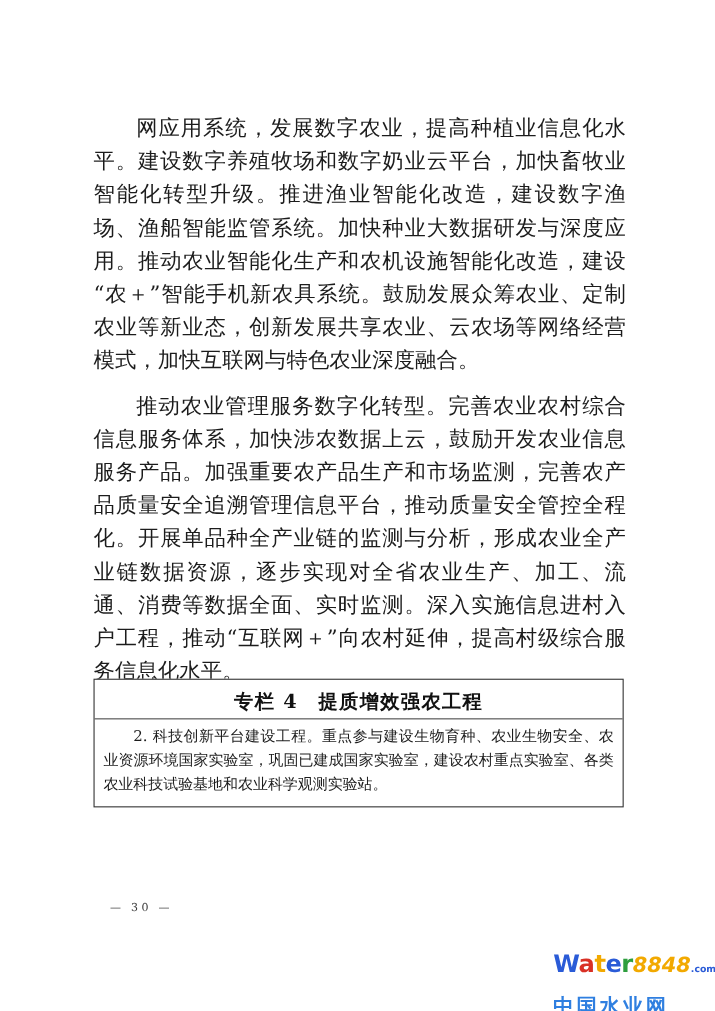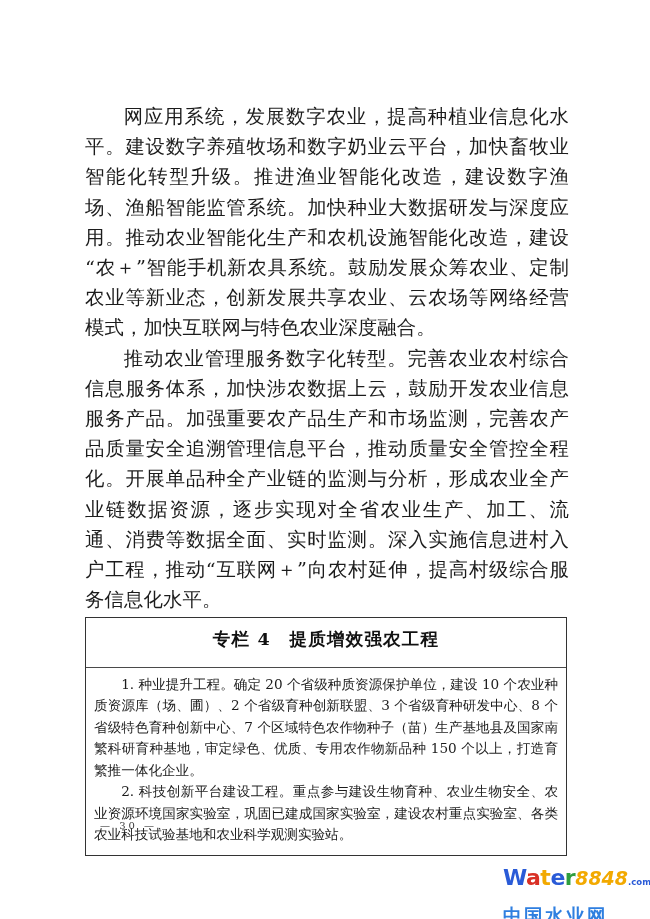--- a/index.html
+++ b/index.html
@@ -40,39 +40,39 @@
     line-height: 30.2px;
     text-align: justify;
     text-justify: inter-ideograph;
     text-indent: 2em;
     letter-spacing: 0.1px;
     color: #1c1c1c;
     font-family: "DejaVu Serif", "Liberation Serif", serif;
     word-break: break-all;
   }
   p.body-par + p.body-par {
-    margin-top: 0px;
+    margin-top: 10px;
   }
 
   
   .callout {
     position: absolute;
     left: 85px;
     top: 617px;
     width: 482px;
     border: 1.4px solid #333333;
     box-sizing: border-box;
     background: #ffffff;
   }
   .callout-header {
     text-align: center;
     font-size: 17.5px;
     line-height: 1;
     font-weight: bold;
-    padding: 13px 0 18px 0;
+    padding: 13px 0 4px 0;
     border-bottom: 1.1px solid #4a4a4a;
     letter-spacing: 1.2px;
     color: #111111;
     font-family: "DejaVu Serif", "Liberation Serif", serif;
   }
   .callout-body {
     padding: 6px 8px 9px 8px;
   }
   .callout-body p {
     margin: 0;
@@ -151,21 +151,20 @@
 <div class="page">
 
   <div class="content">
     <p class="body-par">网应用系统，发展数字农业，提高种植业信息化水平。建设数字养殖牧场和数字奶业云平台，加快畜牧业智能化转型升级。推进渔业智能化改造，建设数字渔场、渔船智能监管系统。加快种业大数据研发与深度应用。推动农业智能化生产和农机设施智能化改造，建设“农＋”智能手机新农具系统。鼓励发展众筹农业、定制农业等新业态，创新发展共享农业、云农场等网络经营模式，加快互联网与特色农业深度融合。</p>
     <p class="body-par">推动农业管理服务数字化转型。完善农业农村综合信息服务体系，加快涉农数据上云，鼓励开发农业信息服务产品。加强重要农产品生产和市场监测，完善农产品质量安全追溯管理信息平台，推动质量安全管控全程化。开展单品种全产业链的监测与分析，形成农业全产业链数据资源，逐步实现对全省农业生产、加工、流通、消费等数据全面、实时监测。深入实施信息进村入户工程，推动“互联网＋”向农村延伸，提高村级综合服务信息化水平。</p>
   </div>
 
   <div class="callout">
     <div class="callout-header">专栏 4　提质增效强农工程</div>
     <div class="callout-body">
-      <p>1. 种业提升工程。确定 20 个省级种质资源保护单位，建设 10 个农业种质资源库（场、圃）、2 个省级育种创新联盟、3 个省级育种研发中心、8 个省级特色育种创新中心、7 个区域特色农作物种子（苗）生产基地县及国家南繁科研育种基地，审定绿色、优质、专用农作物新品种 150 个以上，打造育繁推一体化企业。</p>
       <p>2. 科技创新平台建设工程。重点参与建设生物育种、农业生物安全、农业资源环境国家实验室，巩固已建成国家实验室，建设农村重点实验室、各类农业科技试验基地和农业科学观测实验站。</p>
     </div>
   </div>
 
   <div class="page-number">— 30 —</div>
 
   <div class="watermark">
     <div class="wm-line1"><span class="l-w">W</span><span class="l-a">a</span><span class="l-t">t</span><span class="l-e">e</span><span class="l-r">r</span><span class="wm-num">8848</span><span class="wm-dot">.com</span></div>
     <div class="wm-line2">中国水业网</div>
   </div>

